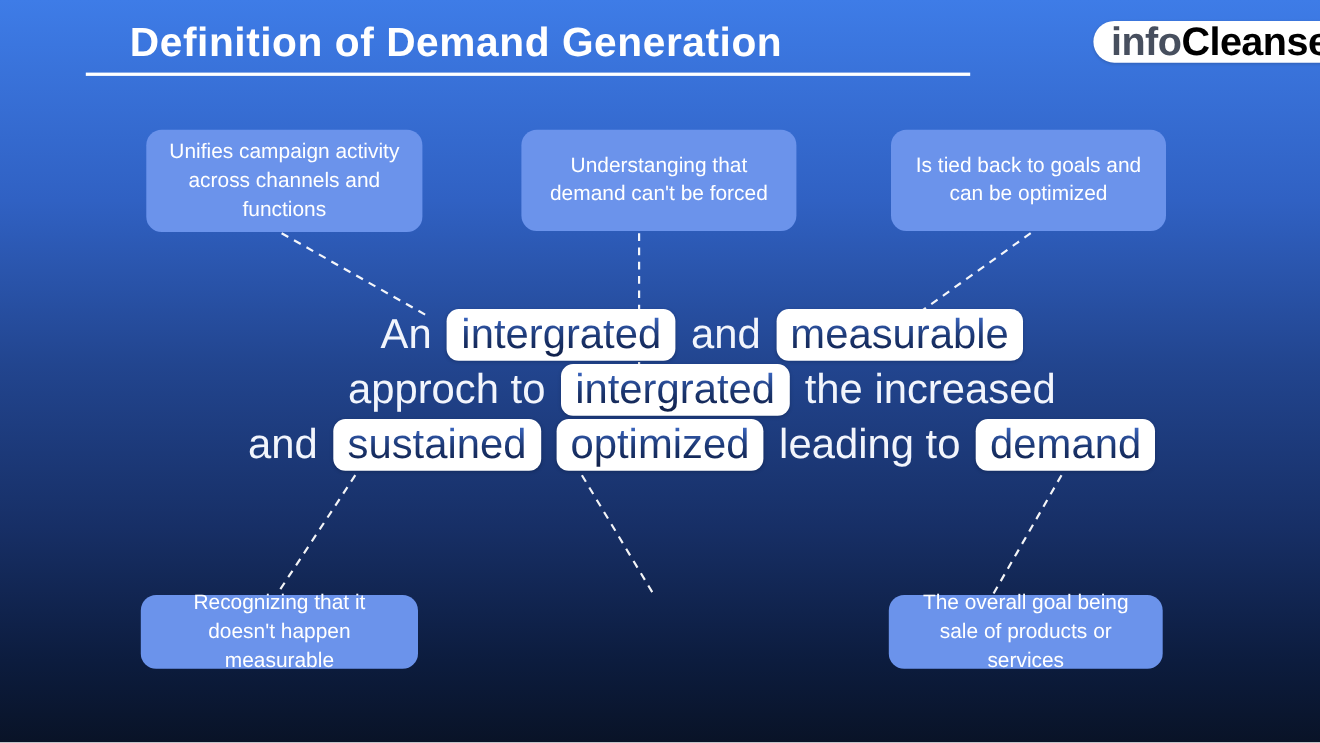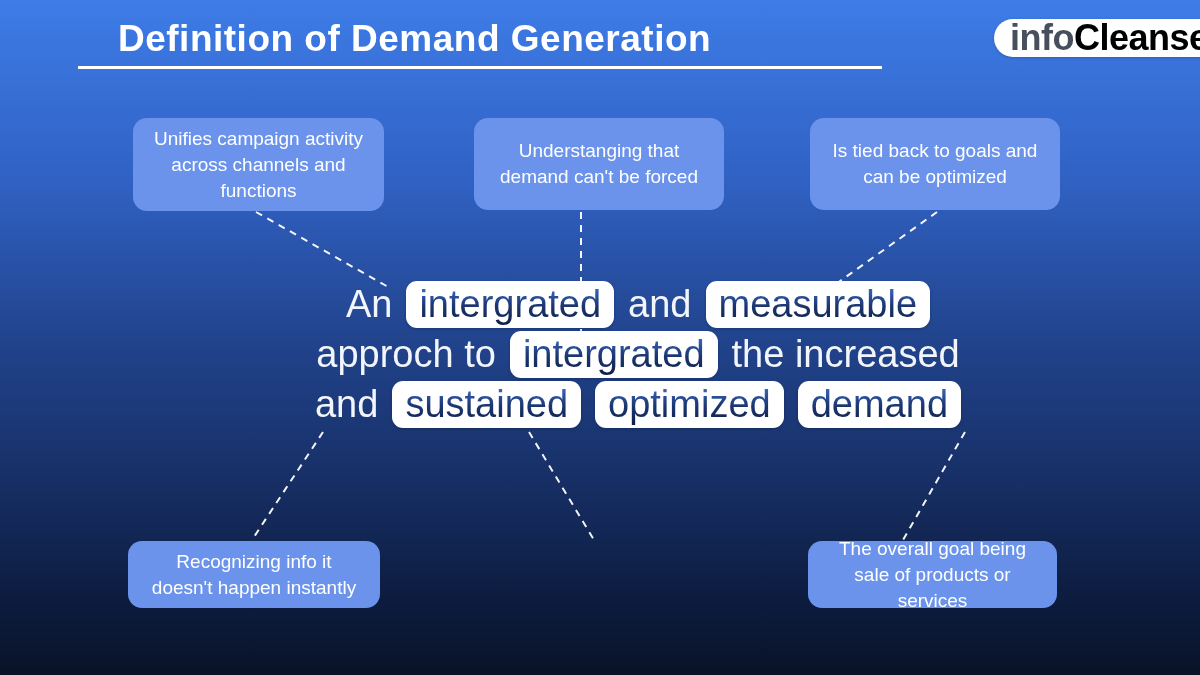--- a/index.html
+++ b/index.html
@@ -155,24 +155,25 @@
     </div>
     <div class="center-line">
       <span class="seg plain">approch to</span>
       <span class="seg hl"><span class="hl-text">intergrated</span></span>
       <span class="seg plain">the increased</span>
     </div>
     <div class="center-line">
       <span class="seg plain">and</span>
       <span class="seg hl"><span class="hl-text">sustained</span></span>
       <span class="seg hl"><span class="hl-text">optimized</span></span>
+      <span class="seg plain">leading to</span>
       <span class="seg hl"><span class="hl-text">demand</span></span>
     </div>
   </div>
 
   <div class="node-box box-4">
-    <span>Recognizing info it doesn't happen instantly</span>
+    <span>Recognizing that it doesn't happen measurable</span>
   </div>
   <div class="node-box box-6">
     <span>The overall goal being sale of products or services</span>
   </div>
 
 </div>
 
 </body></html>

